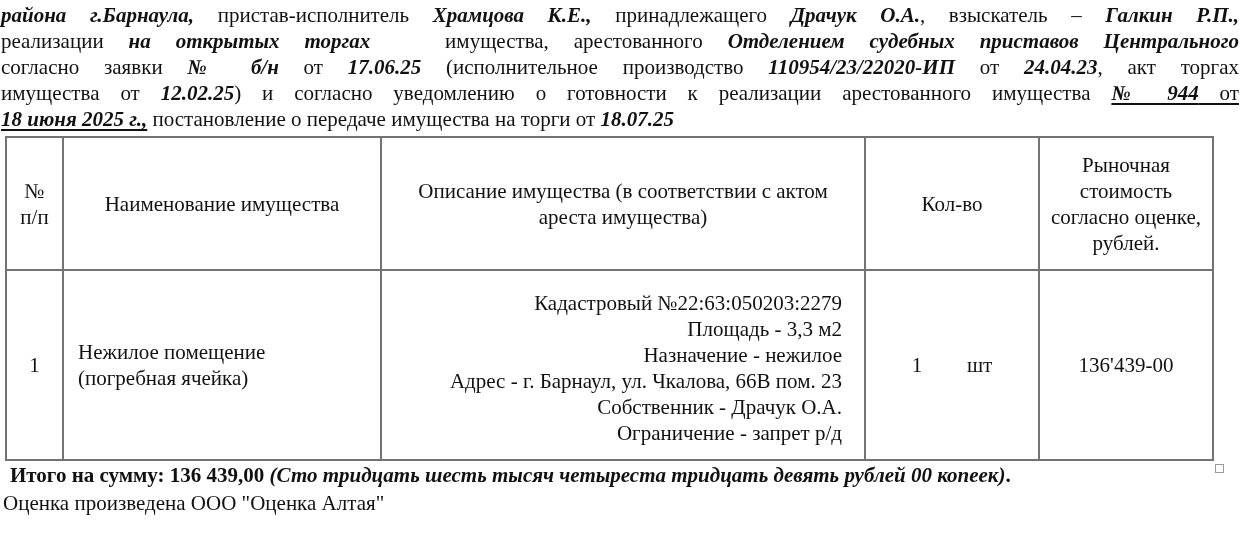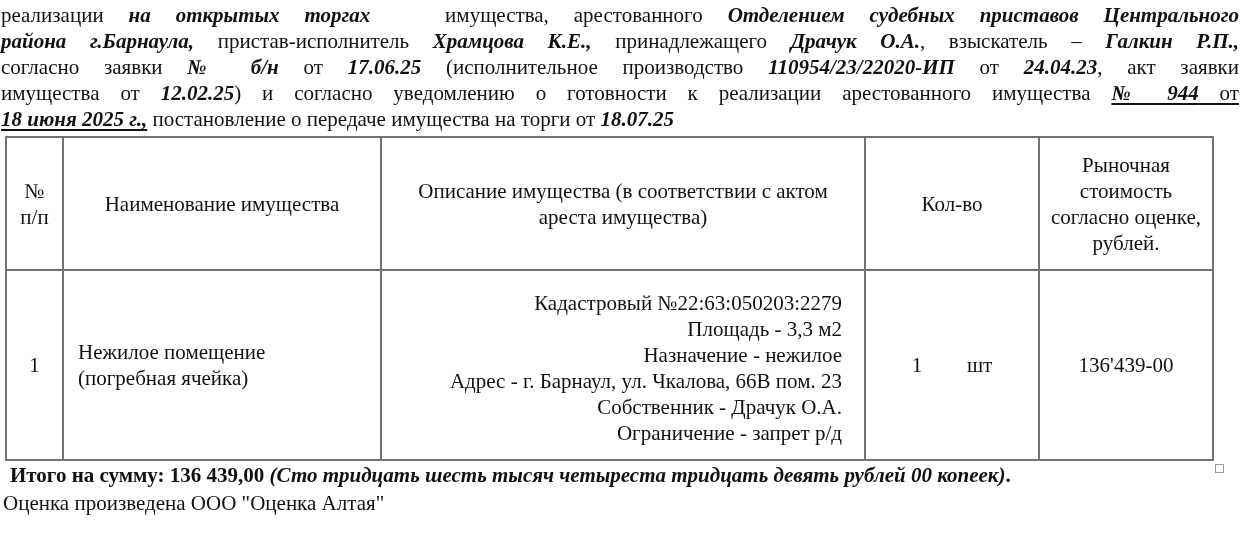--- a/index.html
+++ b/index.html
@@ -53,23 +53,23 @@
     left:1215px;top:464px;
     width:7px;height:7px;
     border:1px solid #9a9a9a;
     background:#fff;
   }
 </style>
 </head>
 <body>
 
 <div class="intro">
+  <div class="line jline"><span class="b i">района г.Барнаула,</span><span> пристав-исполнитель </span><span class="b i">Храмцова К.Е.,</span><span> принадлежащего </span><span class="b i">Драчук О.А.</span><span>, взыскатель – </span><span class="b i">Галкин Р.П.,</span></div>
   <div class="line jline"><span>реализации </span><span class="b i">на открытых торгах</span><span>&nbsp;&nbsp; имущества, арестованного </span><span class="b i">Отделением судебных приставов Центрального</span></div>
-  <div class="line jline"><span class="b i">района г.Барнаула,</span><span> пристав-исполнитель </span><span class="b i">Храмцова К.Е.,</span><span> принадлежащего </span><span class="b i">Драчук О.А.</span><span>, взыскатель – </span><span class="b i">Галкин Р.П.,</span></div>
-  <div class="line jline"><span>согласно заявки </span><span class="b i">№ б/н</span><span> от </span><span class="b i">17.06.25</span><span> (исполнительное производство </span><span class="b i">110954/23/22020-ИП</span><span> от </span><span class="b i">24.04.23</span><span>, акт заявки</span></div>
+  <div class="line jline"><span>согласно заявки </span><span class="b i">№ б/н</span><span> от </span><span class="b i">17.06.25</span><span> (исполнительное производство </span><span class="b i">110954/23/22020-ИП</span><span> от </span><span class="b i">24.04.23</span><span>, акт торгах</span></div>
   <div class="line jline"><span>имущества от </span><span class="b i">12.02.25</span><span>) и согласно уведомлению о готовности к реализации арестованного имущества </span><span class="b i u">№ 944</span><span class="u"> от</span></div>
   <div class="line"><span class="b i u">18 июня 2025 г.,</span><span> постановление о передаче имущества на торги от </span><span class="b i">18.07.25</span></div>
 </div>
 
 <table class="prop">
   <colgroup>
     <col style="width:57px">
     <col style="width:318px">
     <col style="width:484px">
     <col style="width:174px">

